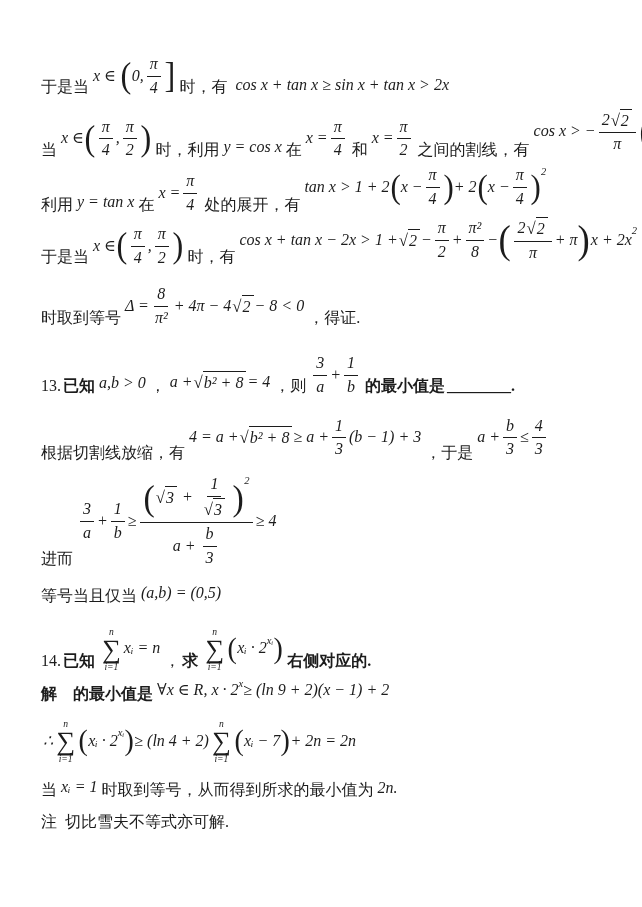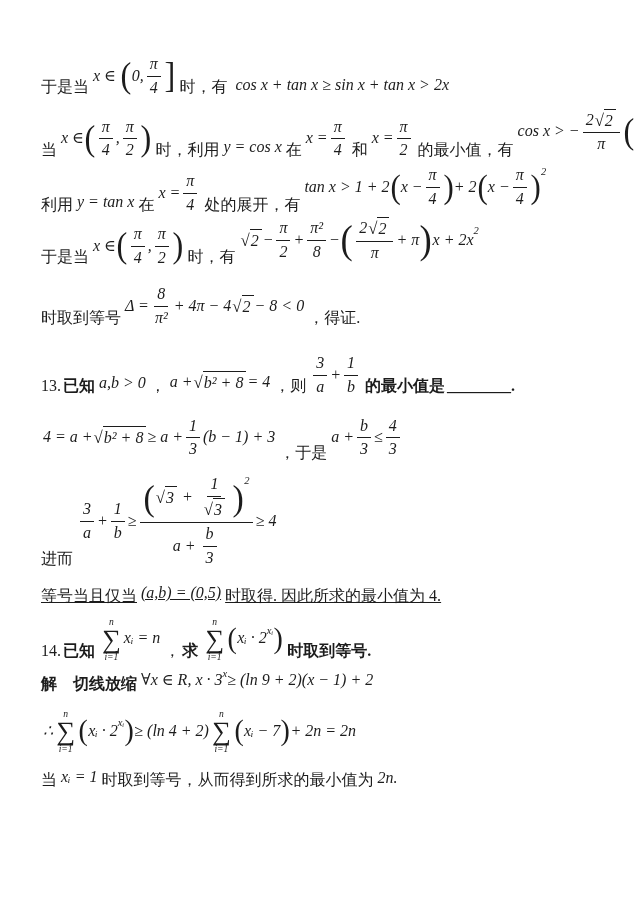--- a/index.html
+++ b/index.html
@@ -78,21 +78,21 @@
           </span>
         </span>
         <span class="zh">和</span>
         <span class="mg">
           <span class="mi">x =</span>
           <span class="frac">
             <span class="num mi">π</span>
             <span class="den mi">2</span>
           </span>
         </span>
-        <span class="zh">的最小值，有</span>
+        <span class="zh">之间的割线，有</span>
         <span class="mg" style="top: -6px;">
           <span class="mi">cos x &gt; −</span>
           <span class="frac">
             <span class="num">
               <span class="row">
                 <span class="mi">2</span>
                 <span class="sqrt">
                   <span class="rad">√</span>
                   <span class="vinc mi">2</span>
                 </span>
@@ -148,20 +148,21 @@
           </span>
           <span class="mi">,</span>
           <span class="frac">
             <span class="num mi">π</span>
             <span class="den mi">2</span>
           </span>
           <span class="paren" style="font-size: 2.2em;">)</span>
         </span>
         <span class="zh">时，有</span>
         <span class="mg" style="top: -5px;">
+          <span class="mi">cos x + tan x − 2x &gt; 1 +</span>
           <span class="sqrt">
             <span class="rad">√</span>
             <span class="vinc mi">2</span>
           </span>
           <span class="mi">−</span>
           <span class="frac">
             <span class="num mi">π</span>
             <span class="den mi">2</span>
           </span>
           <span class="mi">+</span>
@@ -230,20 +231,21 @@
           <span class="mi">+</span>
           <span class="frac">
             <span class="num mi">1</span>
             <span class="den mi">b</span>
           </span>
         </span>
         <span class="zh bold">的最小值是</span>
         <span class="zh bold">________.</span>
       </div>
       <div class="line" style="margin-bottom: 12px;">
+        <span class="zh">根据切割线放缩，有</span>
         <span class="mg" style="top: -4px;">
           <span class="mi">4 = a +</span>
           <span class="sqrt">
             <span class="rad">√</span>
             <span class="vinc mi">b² + 8</span>
           </span>
           <span class="mi">≥ a +</span>
           <span class="frac">
             <span class="num mi">1</span>
             <span class="den mi">3</span>
@@ -307,26 +309,25 @@
                 <span class="frac">
                   <span class="num mi">b</span>
                   <span class="den mi">3</span>
                 </span>
               </span>
             </span>
           </span>
           <span class="mi">≥ 4</span>
         </span>
       </div>
-      <div class="line" style="margin-bottom: 8px; text-decoration: underline;">
+      <div class="line" style="margin-bottom: 18px;">
         <span class="zh">等号当且仅当</span>
         <span class="mg" style="top: -4px;">
           <span class="mi">(a,b) = (0,5)</span>
         </span>
-        <span class="zh">时取得. 因此所求的最小值为 4.</span>
       </div>
       <div class="line" style="margin-bottom: 10px;">
         <span class="zh">14.</span>
         <span class="zh bold">已知</span>
         <span class="mg">
           <span class="sum">
             <span class="sumlim">n</span>
             <span class="sigma">∑</span>
             <span class="sumlim">i=1</span>
           </span>
@@ -338,26 +339,26 @@
           <span class="sum">
             <span class="sumlim">n</span>
             <span class="sigma">∑</span>
             <span class="sumlim">i=1</span>
           </span>
           <span class="paren" style="font-size: 1.9em;">(</span>
           <span class="mi">xᵢ · 2</span>
           <span class="sup" style="top: -0.8em;">xᵢ</span>
           <span class="paren" style="font-size: 1.9em;">)</span>
         </span>
-        <span class="zh bold">时取到等号.</span>
+        <span class="zh bold">右侧对应的.</span>
       </div>
       <div class="line" style="margin-bottom: 13px;">
-        <span class="zh bold">解　切线放缩</span>
-        <span class="mg" style="top: -4px;">
-          <span class="mi">∀x ∈ R, x · 3</span>
+        <span class="zh bold">解　的最小值是</span>
+        <span class="mg" style="top: -4px;">
+          <span class="mi">∀x ∈ R, x · 2</span>
           <span class="sup" style="top: -0.7em;">x</span>
           <span class="mi">≥ (ln 9 + 2)(x − 1) + 2</span>
         </span>
       </div>
       <div class="line" style="margin-bottom: 14px;">
         <span class="mg">
           <span class="mi">∴</span>
           <span class="sum">
             <span class="sumlim">n</span>
             <span class="sigma">∑</span>
@@ -382,14 +383,17 @@
       <div class="line" style="margin-bottom: 8px;">
         <span class="zh">当</span>
         <span class="mg" style="top: -4px;">
           <span class="mi">xᵢ = 1</span>
         </span>
         <span class="zh">时取到等号，从而得到所求的最小值为</span>
         <span class="mg" style="top: -3px; align-items: flex-end;">
           <span class="mi">2n.</span>
         </span>
       </div>
+      <div class="line" style="margin-bottom: 0px;">
+        <span class="zh">注  切比雪夫不等式亦可解.</span>
+      </div>
     </div>
 </div>
 
 </body></html>

